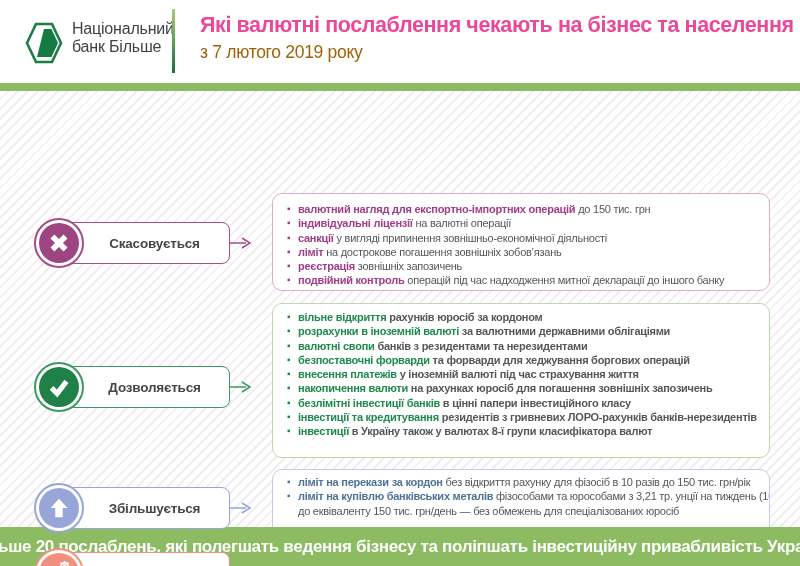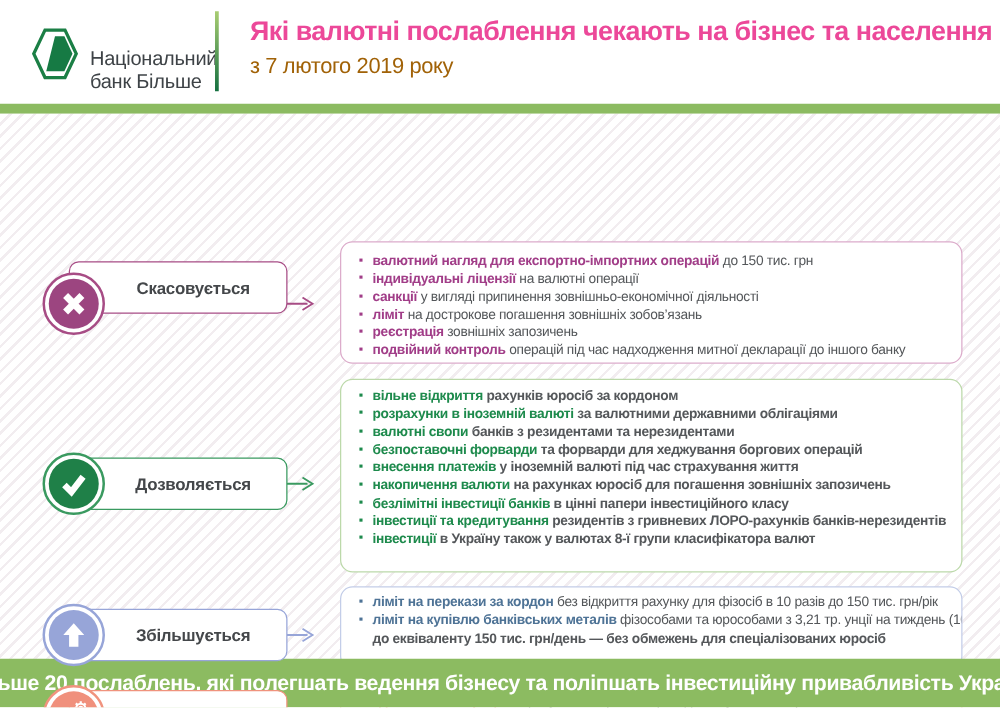--- a/index.html
+++ b/index.html
@@ -2,21 +2,21 @@
 <html><head>
 <meta charset="utf-8">
 <style>
   * { margin:0; padding:0; box-sizing:border-box; }
   body { font-family:"Liberation Sans","DejaVu Sans",sans-serif; }
   .page { position:relative; width:800px; height:566px; background:#fff; overflow:hidden; }
 
   
   .header { position:absolute; left:0; top:0; width:800px; height:83px; background:#fff; }
   .logo-mark { position:absolute; left:24px; top:19px; }
-  .logo-text { position:absolute; left:72px; top:39px; font-size:16px; line-height:18px;
+  .logo-text { position:absolute; left:72px; top:20px; font-size:16px; line-height:18px;
                color:#3e4347; letter-spacing:-0.2px; }
   .header-divider { position:absolute; left:172px; top:9px; width:3px; height:64px;
                background:linear-gradient(#a9cd72,#157040); }
   .title-wrap { position:absolute; left:200px; top:13px; white-space:nowrap; }
   .page-title { font-size:21.5px; font-weight:bold; color:#ec4899; letter-spacing:-0.4px; }
   .page-subtitle { margin-top:4px; font-size:17.5px; color:#a16207; letter-spacing:-0.3px; }
 
   .top-strip { position:absolute; left:0; top:83px; width:800px; height:8px; background:#8cbb61; }
 
   
@@ -34,40 +34,40 @@
            border:2px solid var(--main); background:#fff; padding:3px; z-index:2; }
   .badge-inner { width:100%; height:100%; border-radius:50%; background:var(--circle);
            display:flex; align-items:center; justify-content:center; }
   .b-0 { top:127px; } .b-1 { top:271px; } .b-2 { top:392px; } .b-3 { top:457px; }
 
   
   .label-box { position:absolute; left:55px; width:175px; height:42px; background:#fff;
            border:1.5px solid var(--main); border-radius:8px; z-index:1;
            display:flex; align-items:center; justify-content:center; padding-left:24px; }
   .label-box span { font-size:13.5px; font-weight:bold; color:#44474a; letter-spacing:-0.2px; }
-  .l-0 { top:118px;text-align:right; } .l-1 { top:275px; } .l-2 { top:396px; } .l-3 { top:461px; }
+  .l-0 { top:131px;text-align:right; } .l-1 { top:275px; } .l-2 { top:396px; } .l-3 { top:461px; }
 
   
   .connector { position:absolute; left:229px; width:24px; height:14px; color:var(--main); }
   .a-0 { top:145px; } .a-1 { top:289px; } .a-2 { top:410px; }
 
   
   .content-box { position:absolute; left:272px; width:498px; background:#fff;
            border:1px solid var(--light); border-radius:10px; overflow:hidden; }
   .c-0 { top:102px; height:98px; } .c-1 { top:212px; height:155px;font-weight:bold; }
   .c-2 { top:378px; height:66px; } .c-3 { top:457px; height:55px; }
   .content-box ul { list-style:none; padding:8px 6px 0 14px; }
   .c-1 ul { padding-top:6px; } .c-2 ul, .c-3 ul { padding-top:5px; }
   .content-box li { position:relative; padding-left:11px; font-size:11px; line-height:14.3px;
            color:#54575a; letter-spacing:-0.25px; white-space:nowrap; }
   .content-box li::before { content:"▪"; position:absolute; left:0; top:0；
            }
   .content-box li::before { content:"▪"; position:absolute; left:0; color:var(--bold); font-size:10px; }
   .content-box li b { color:var(--bold); }
-  .cont { display:block;font-weight:bold; }
+  .cont { display:block; }
 
   
   .footer { position:absolute; left:0; top:527px; width:800px; height:39px; background:#8cbb61;
            display:flex; align-items:center; justify-content:center; }
   .footer span { color:#fff; font-size:17px; font-weight:bold; letter-spacing:-0.3px; white-space:nowrap; }
 </style>
 </head>
 <body>
 
 <div class="page">

